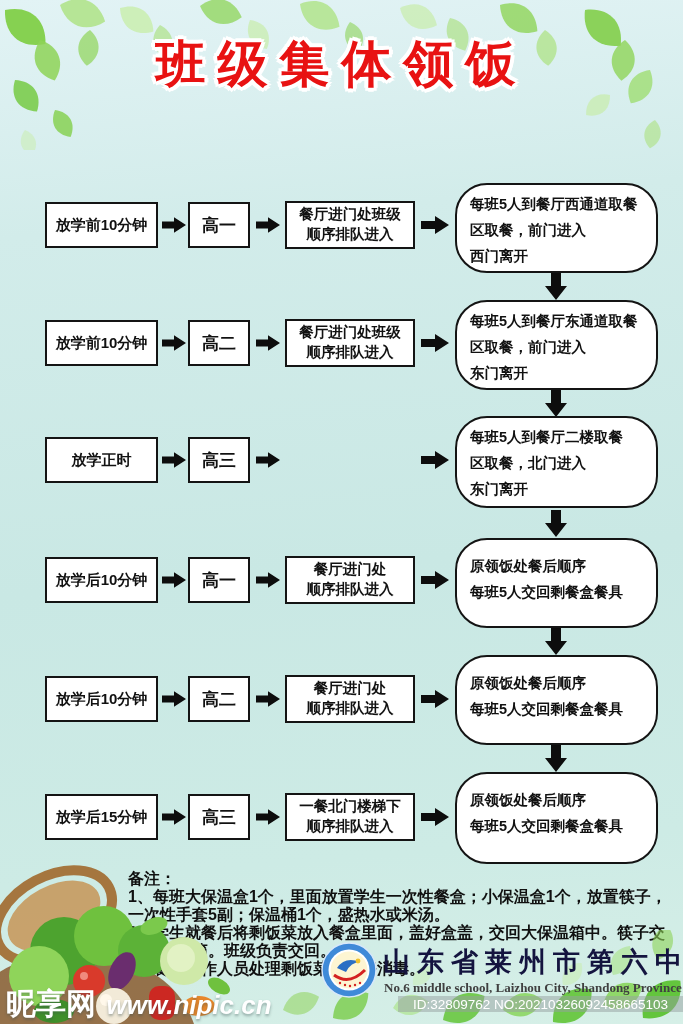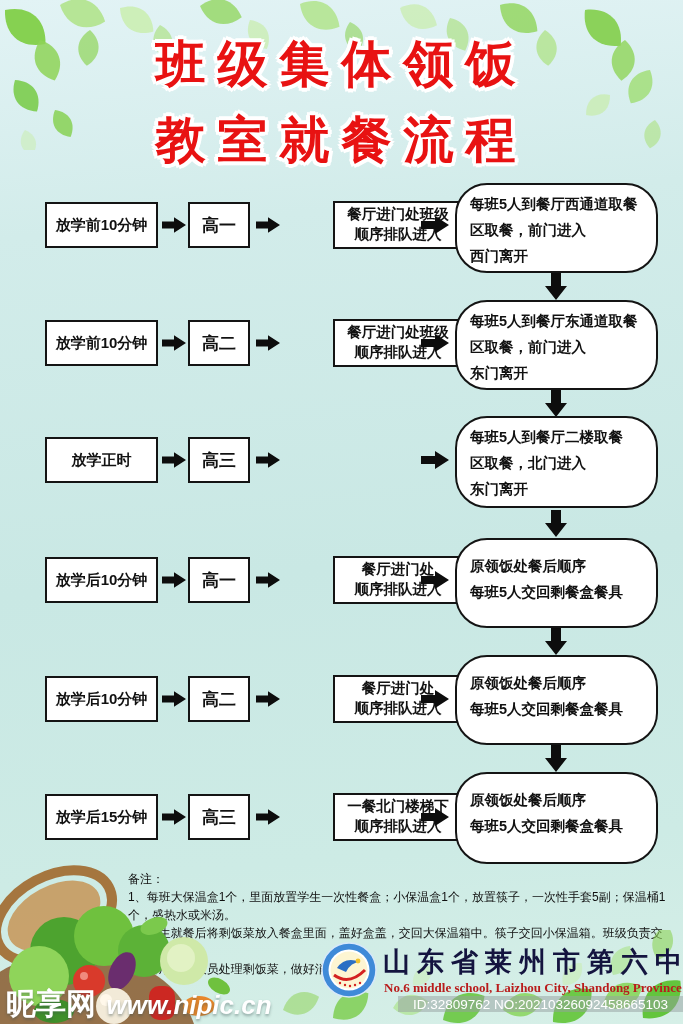--- a/index.html
+++ b/index.html
@@ -20,39 +20,39 @@
   }
 
   
   .fbox{
     position:absolute;background:#ffffff;border:2px solid #141414;box-sizing:border-box;
     display:flex;align-items:center;justify-content:center;color:#111;font-weight:bold;
   }
   .t-box{left:45px;width:113px;height:46px;font-size:15px;}
   .g-box{left:188px;width:62px;height:46px;font-size:17px;}
   .a-box{left:285px;width:130px;height:48px;font-size:14.5px;line-height:1.35;
-         text-align:center;white-space:pre-line;margin-left:48px;}
+         text-align:center;white-space:pre-line;}
   .r-box{left:455px;width:203px;justify-content:flex-start;align-items:flex-start;
          font-size:14.5px;line-height:1.78;white-space:pre-line;padding:7px 8px 0 13px;border-radius:32px;}
   .arrow-r{position:absolute;width:24px;height:18px;}
   .arrow-d{position:absolute;left:545px;width:22px;height:27px;}
 
   
   .notes{
     position:absolute;left:128px;top:870px;width:552px;color:#101010;
-    font-size:12px;font-weight:normal;line-height:18px;
+    font-size:16px;font-weight:bold;line-height:18px;
   }
 
   
   .school-cn{
     position:absolute;left:383px;top:944px;width:300px;color:#14143f;
     font-size:27px;font-weight:bold;letter-spacing:7px;white-space:nowrap;
   }
   .school-en{
-    position:absolute;left:384px;top:980px;color:#b91c1c;
+    position:absolute;left:384px;top:980px;color:#404040;
     font-family:"Liberation Serif","DejaVu Serif",serif;
     font-size:13px;font-weight:bold;white-space:nowrap;
   }
   .id-bar{
     position:absolute;left:398px;top:996px;width:285px;height:16px;
     background:rgba(150,160,160,0.5);color:#ffffff;font-size:13.5px;
     display:flex;align-items:center;justify-content:center;white-space:nowrap;
   }
   .watermark{
     position:absolute;left:6px;top:984px;color:#ffffff;white-space:nowrap;
@@ -93,21 +93,20 @@
       <use href="#leaf" transform="translate(625,40) rotate(95) scale(1.7)" fill="#8ed457" opacity="0.8"></use>
       <use href="#leaf" transform="translate(650,70) rotate(120) scale(1.6)" fill="#9bdc6a" opacity="0.75"></use>
       <use href="#leaf" transform="translate(610,95) rotate(140) scale(1.3)" fill="#c8edaa" opacity="0.7"></use>
       <use href="#leaf" transform="translate(655,120) rotate(100) scale(1.2)" fill="#abe17e" opacity="0.6"></use>
       <use href="#leaf" transform="translate(25,130) rotate(75) scale(1.1)" fill="#c8edaa" opacity="0.5"></use>
     </g>
   </svg>
 
   <div class="title">
     <div>班级集体领饭</div>
-    <div>教室就餐流程</div>
   </div>
 
   <div class="fbox t-box" style="top:202px">
       <span>放学前10分钟</span>
     </div>
   <svg class="arrow-r" style="left:162px;top:216px" viewBox="0 0 28 18">
       <path d="M0 5 H14 V0 L28 9 L14 18 V13 H0 Z" fill="#0d0d0d"></path>
     </svg>
   <div class="fbox g-box" style="top:202px">
       <span>高一</span>

